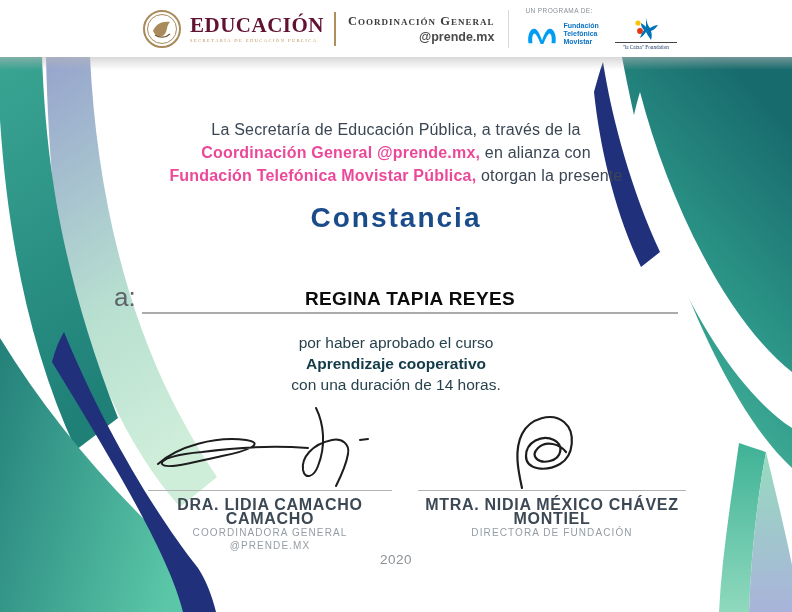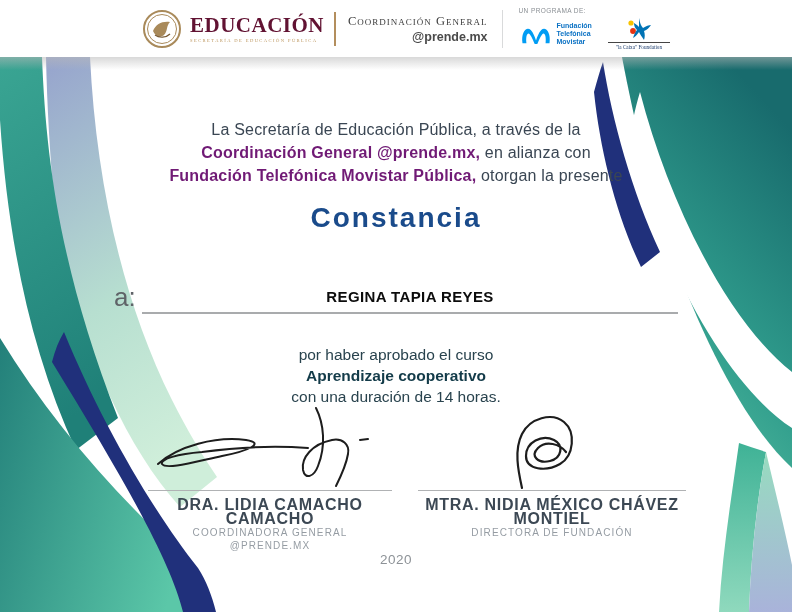--- a/index.html
+++ b/index.html
@@ -15,42 +15,42 @@
   .sep-gold{width:2px;height:34px;background:#b38e5d;margin:0 12px 0 10px;}
   .sep-gray{width:1px;height:38px;background:#d9dadb;margin:0 14px;}
   .edu-block{display:flex;align-items:center;margin-left:142px;}
   .edu-text{margin-left:8px;}
   .edu-title{font-family:"Liberation Serif",serif;font-weight:bold;color:#611232;
              font-size:21px;letter-spacing:.5px;line-height:22px;}
   .edu-sub{font-family:"Liberation Serif",serif;color:#bc955c;font-size:4.6px;
            letter-spacing:1.4px;margin-top:2px;}
   .coord-block{text-align:right;}
   .coord-l1{font-family:"Liberation Serif",serif;font-variant:small-caps;color:#3c3c3c;
-            font-size:12.5px;letter-spacing:1px;}
+            font-size:12.5px;letter-spacing:1px;font-weight:bold;}
   .coord-l2{font-weight:bold;color:#4a4a4a;font-size:12.5px;margin-top:1px;}
   .program-block{margin-left:2px;}
   .program-label{font-size:6.5px;color:#8a8f94;letter-spacing:.4px;margin-bottom:3px;}
   .logo-row{display:flex;align-items:center;gap:16px;}
   .movistar{display:flex;align-items:center;gap:4px;}
   .movistar-text{font-size:7px;line-height:8px;font-weight:bold;color:#0b72c4;}
   .caixa{display:flex;flex-direction:column;align-items:center;}
   .caixa-line{width:62px;height:1px;background:#444;margin-top:1px;}
   .caixa-label{font-size:5.2px;color:#1a3a6b;margin-top:1px;font-family:"Liberation Serif",serif;}
   
   .content{position:absolute;inset:0;z-index:2;}
   .intro{position:absolute;left:0;top:118px;width:792px;text-align:center;
          font-size:16px;line-height:23px;color:#3a4653;letter-spacing:.2px;}
-  .intro b{color:#701a75;}
+  .intro b{color:#ec4899;}
   .cert-title{position:absolute;left:0;top:202px;width:792px;text-align:center;
          font-size:28px;font-weight:800;color:#1a4b8b;letter-spacing:2px;}
   .recipient-prefix{position:absolute;left:114px;top:282px;font-size:26px;color:#5f6368;}
   .recipient-name{position:absolute;left:142px;top:288px;width:536px;text-align:center;
-         font-size:15px;font-weight:bold;color:#0c0c0c;letter-spacing:.4px;}
+         font-size:19px;font-weight:bold;color:#0c0c0c;letter-spacing:.4px;}
   .recipient-rule{position:absolute;left:142px;top:312px;width:536px;height:2px;background:#a9abad;}
-  .course{position:absolute;left:0;top:344px;width:792px;text-align:center;
+  .course{position:absolute;left:0;top:332px;width:792px;text-align:center;
          font-size:15.5px;line-height:21px;color:#29434e;}
   .course b{color:#133b49;}
   .sig{position:absolute;text-align:center;}
   .sig-scribble{position:absolute;}
   .sig-rule{height:1px;background:#b0b2b4;margin-bottom:7px;}
   .sig-name{font-size:16px;font-weight:bold;color:#3c4854;letter-spacing:.7px;line-height:14px;}
   .sig-role{font-size:10px;color:#959ca3;letter-spacing:1.1px;line-height:13px;}
   .year{position:absolute;left:0;top:552px;width:792px;text-align:center;
         font-size:13.5px;color:#8d9297;letter-spacing:.5px;}
 </style>

